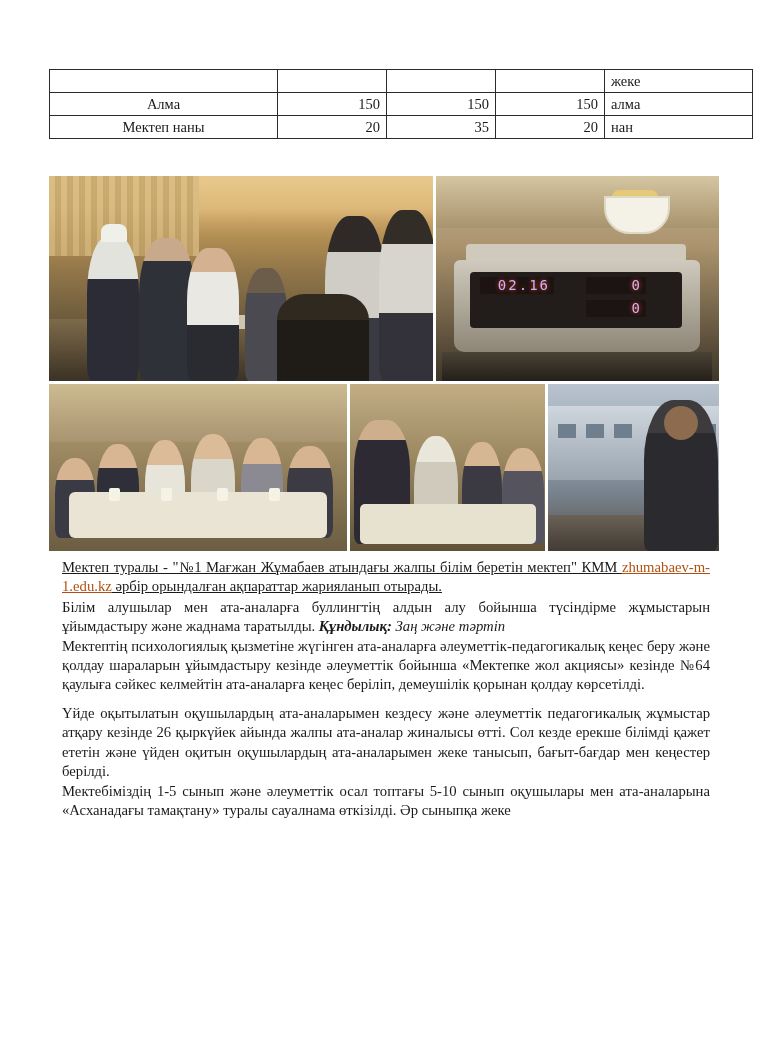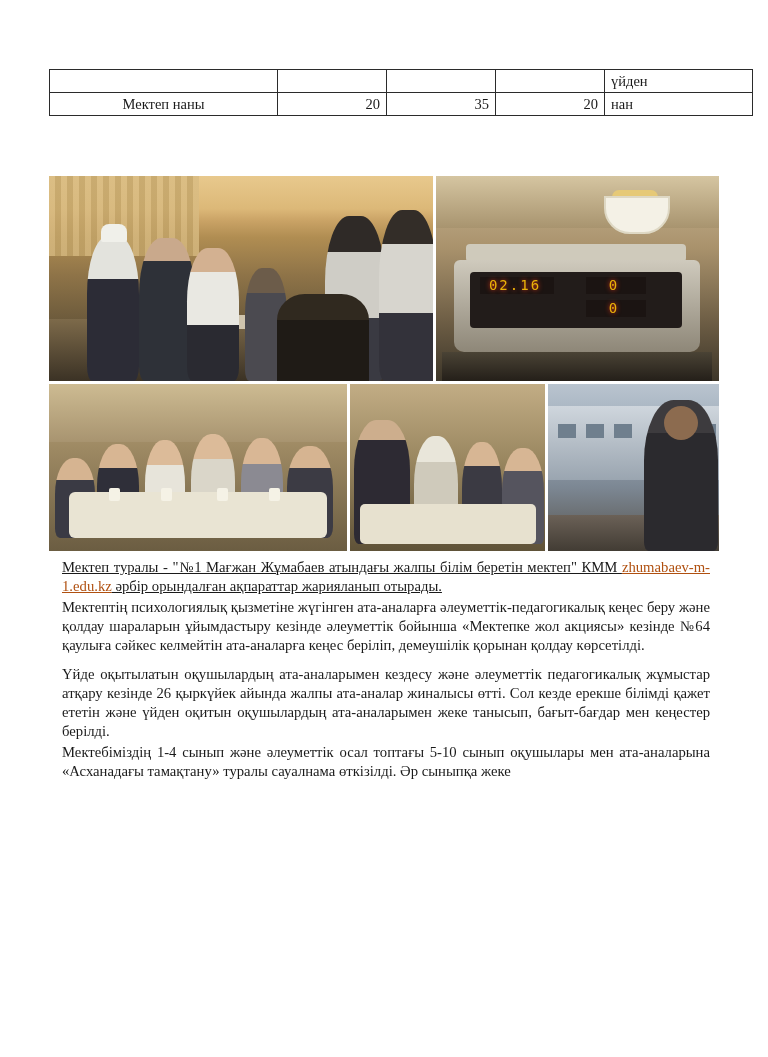--- a/index.html
+++ b/index.html
@@ -99,22 +99,22 @@
     position: absolute; left: 18px; top: 84px; width: 246px; height: 92px;
     background: linear-gradient(180deg,#cfcabd, #8e8778);
     border-radius: 6px 6px 10px 10px;
   }
   .ph-2 .scale-panel {
     position: absolute; left: 34px; top: 96px; width: 212px; height: 56px;
     background: #221c1a; border-radius: 4px;
   }
   .ph-2 .lcd {
     position: absolute; height: 17px; background: #1b1412;
-    color: #eab308; font-family: "DejaVu Sans Mono", monospace; font-size: 14px;
-    letter-spacing: 2px; text-align: center; padding-right: 4px; line-height: 17px;
+    color: #c4b5fd; font-family: "DejaVu Sans Mono", monospace; font-size: 14px;
+    letter-spacing: 2px; text-align: right; padding-right: 4px; line-height: 17px;
     text-shadow: 0 0 5px #ff3a18;
   }
   .ph-2 .lcd-1 { left: 44px; top: 101px; width: 70px; }
   .ph-2 .lcd-2 { left: 150px; top: 101px; width: 56px; }
   .ph-2 .lcd-3 { left: 150px; top: 124px; width: 56px; }
   .ph-2 .base { position: absolute; left: 6px; top: 176px; width: 270px; height: 29px; background: linear-gradient(180deg,#4a4335,#241f19); }
 
   
   .ph-3 .bg { position: absolute; inset: 0; background: linear-gradient(180deg,#bfa87f 0%, #9c8862 40%, #6b5d42 100%); }
   .ph-3 .wall { position: absolute; left: 0; top: 0; width: 100%; height: 58px; background: linear-gradient(180deg,#cdbb92,#a89470); }
@@ -172,21 +172,28 @@
 
 <div class="page">
 
   <table class="nutrition-table">
     <tbody>
       <tr>
         <td class="c-name empty-cell"></td>
         <td class="c-num empty-cell"></td>
         <td class="c-num empty-cell"></td>
         <td class="c-num empty-cell"></td>
-        <td class="c-last">үйден</td>
+        <td class="c-last">жеке</td>
+      </tr>
+      <tr>
+        <td class="c-name">Алма</td>
+        <td class="c-num">150</td>
+        <td class="c-num">150</td>
+        <td class="c-num">150</td>
+        <td class="c-last">алма</td>
       </tr>
       <tr>
         <td class="c-name">Мектеп наны</td>
         <td class="c-num">20</td>
         <td class="c-num">35</td>
         <td class="c-num">20</td>
         <td class="c-last">нан</td>
       </tr>
     </tbody>
   </table>
@@ -263,25 +270,28 @@
   </div>
 
   <div class="body-text">
 
     <p class="lead-line">
       <span class="u">Мектеп туралы - "№1 Мағжан Жұмабаев атындағы жалпы білім беретін мектеп" КММ </span><span class="link">zhumabaev-m-1.edu.kz</span><span class="u"> әрбір орындалған ақпараттар жарияланып отырады.</span>
     </p>
 
 
 
+    <p>
+      <span>Білім алушылар мен ата-аналарға буллингтің алдын алу бойынша түсіндірме жұмыстарын ұйымдастыру және жаднама таратылды. </span><span class="bi">Құндылық:</span><span class="i"> Заң және тәртіп</span>
+    </p>
 
     <p>Мектептің психологиялық қызметіне жүгінген ата-аналарға әлеуметтік-педагогикалық кеңес беру және қолдау шараларын ұйымдастыру кезінде әлеуметтік бойынша «Мектепке жол акциясы» кезінде №64 қаулыға сәйкес келмейтін ата-аналарға кеңес беріліп, демеушілік қорынан қолдау көрсетілді.</p>
 
     <div class="gap"></div>
 
     <p>Үйде оқытылатын оқушылардың ата-аналарымен кездесу және әлеуметтік педагогикалық жұмыстар атқару кезінде 26  қыркүйек айында жалпы ата-аналар жиналысы өтті. Сол кезде ерекше білімді қажет ететін және үйден оқитын оқушылардың ата-аналарымен жеке танысып, бағыт-бағдар мен кеңестер берілді.</p>
 
 
-    <p>Мектебіміздің 1-4 сынып және әлеуметтік осал топтағы 5-10 сынып оқушылары мен ата-аналарына  «Асханадағы тамақтану» туралы сауалнама өткізілді. Әр сыныпқа жеке</p>
+    <p>Мектебіміздің 1-5 сынып және әлеуметтік осал топтағы 5-10 сынып оқушылары мен ата-аналарына  «Асханадағы тамақтану» туралы сауалнама өткізілді. Әр сыныпқа жеке</p>
 
   </div>
 
 </div>
 
 </body></html>

